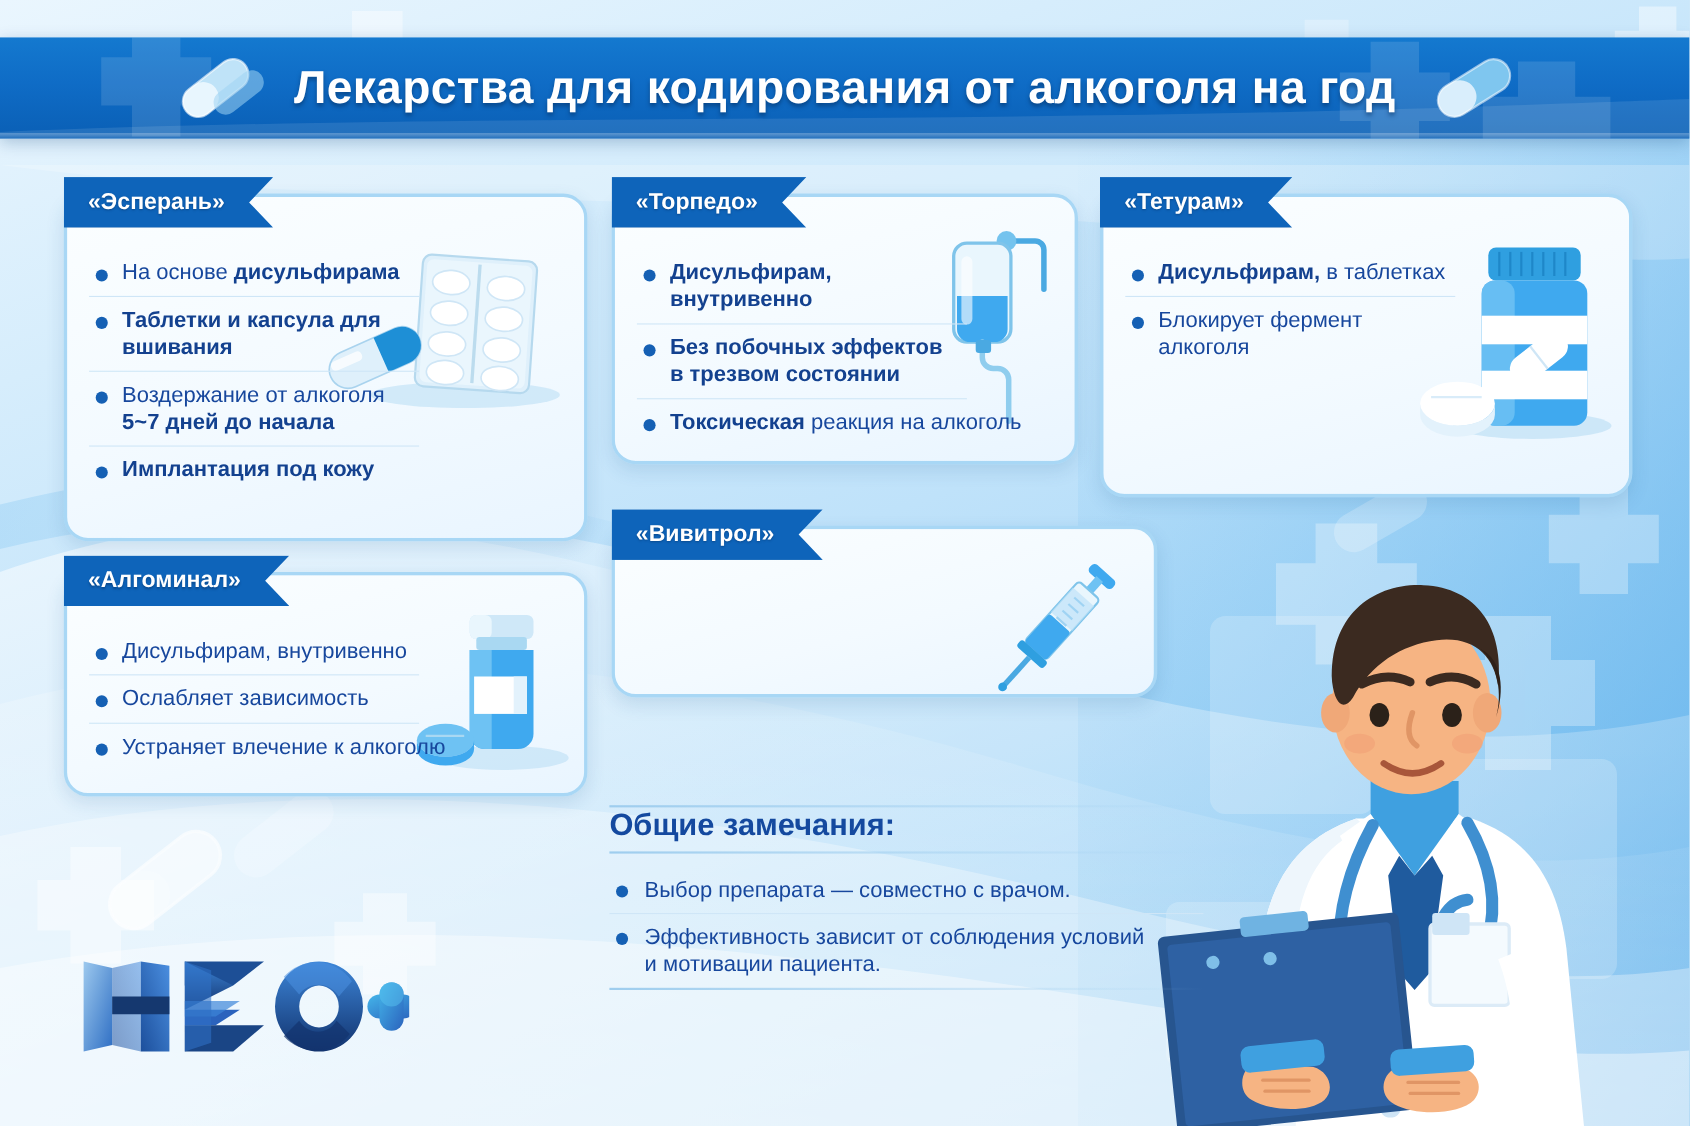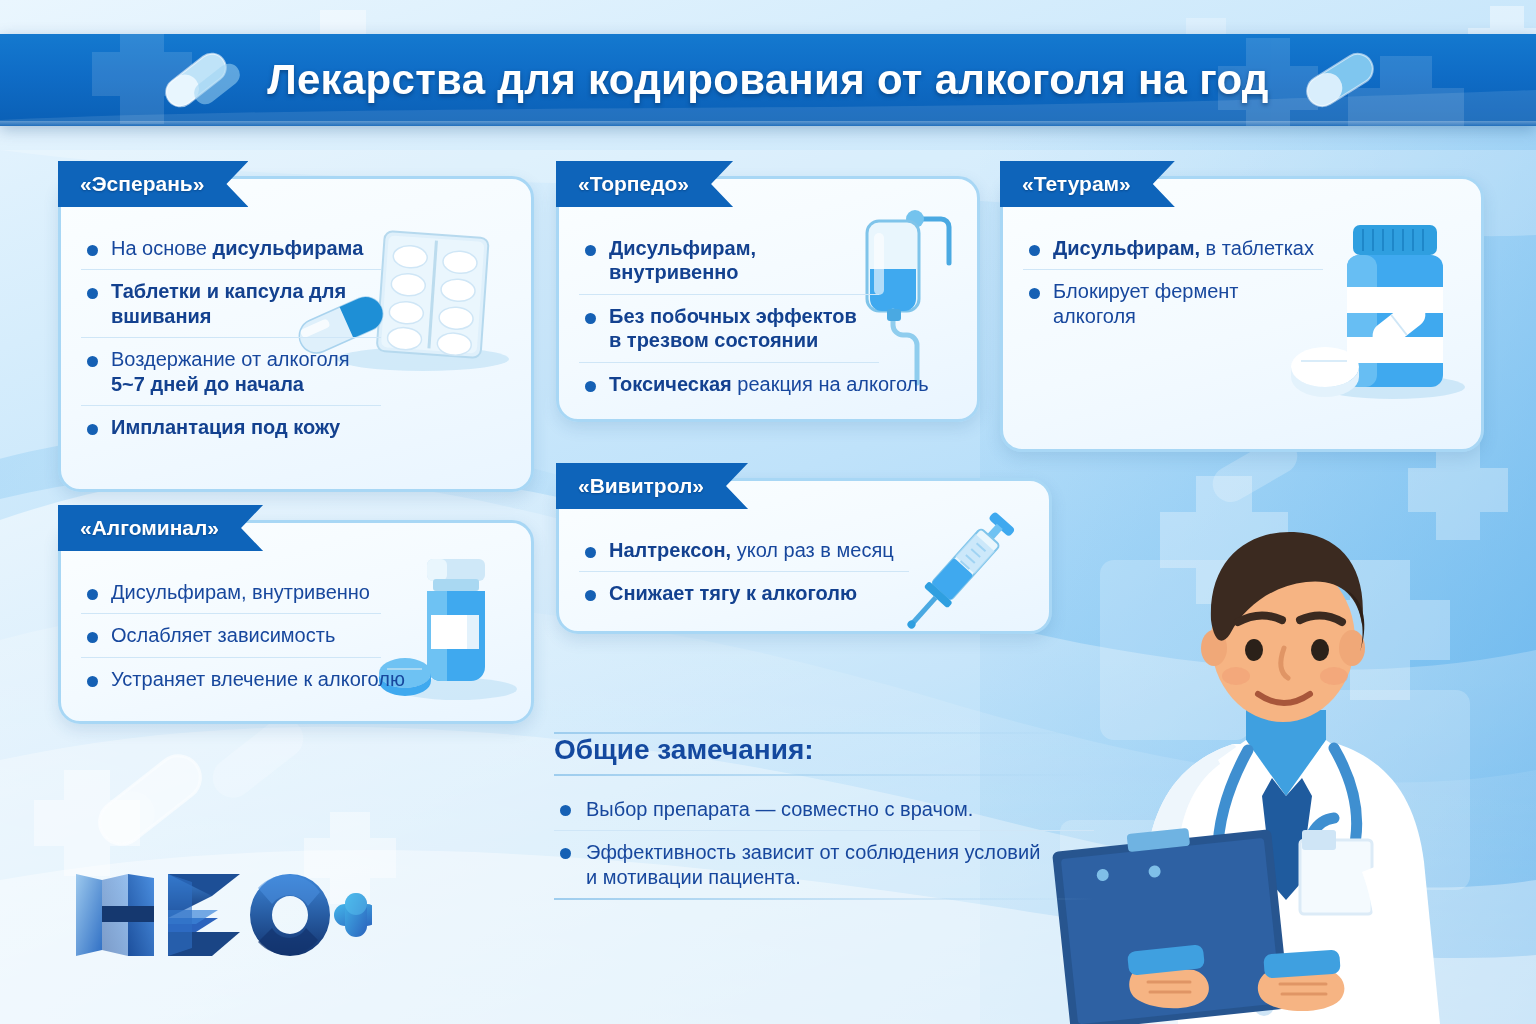--- a/index.html
+++ b/index.html
@@ -342,30 +342,20 @@
           <line x1="-6" y1="-24" x2="6" y2="-24"></line>
             <line x1="-6" y1="-16" x2="6" y2="-16"></line>
           <line x1="-6" y1="-8" x2="6" y2="-8"></line>
             <line x1="-6" y1="0" x2="6" y2="0"></line>
         </g>
         <rect x="-16" y="36" width="32" height="8" rx="3" fill="#2f9fe0"></rect>
         <rect x="-2.5" y="44" width="5" height="34" fill="#4aa9e2"></rect>
         <circle cx="0" cy="80" r="4" fill="#2f9fe0"></circle>
       </g>
     </svg>
-    <div class="bullets" style="width:330px;">
-      <div class="bullet">
-        <span class="dot"></span>
-        <div class="btxt" style="width:340px;"><b>Налтрексон,</b><span> укол раз в месяц</span></div>
-      </div>
-      <div class="bullet">
-        <span class="dot"></span>
-        <div class="btxt"><b>Снижает тягу к алкоголю</b></div>
-      </div>
-    </div>
   </div>
 
   <div class="card" style="left:58px;top:520px;width:470px;height:198px;">
     <div class="ribbon">
       <span class="ribbon-label">«Алгоминал»</span>
     </div>
     <svg style="position:absolute;right:10px;top:26px;" width="150" height="160" viewBox="0 0 150 160">
       <ellipse cx="86" cy="140" rx="60" ry="11" fill="#bcdff5" opacity=".6"></ellipse>
       <rect x="56" y="10" width="58" height="22" rx="6" fill="#cfe8f8"></rect>
       <rect x="56" y="10" width="20" height="22" rx="6" fill="#e9f6fd"></rect>

